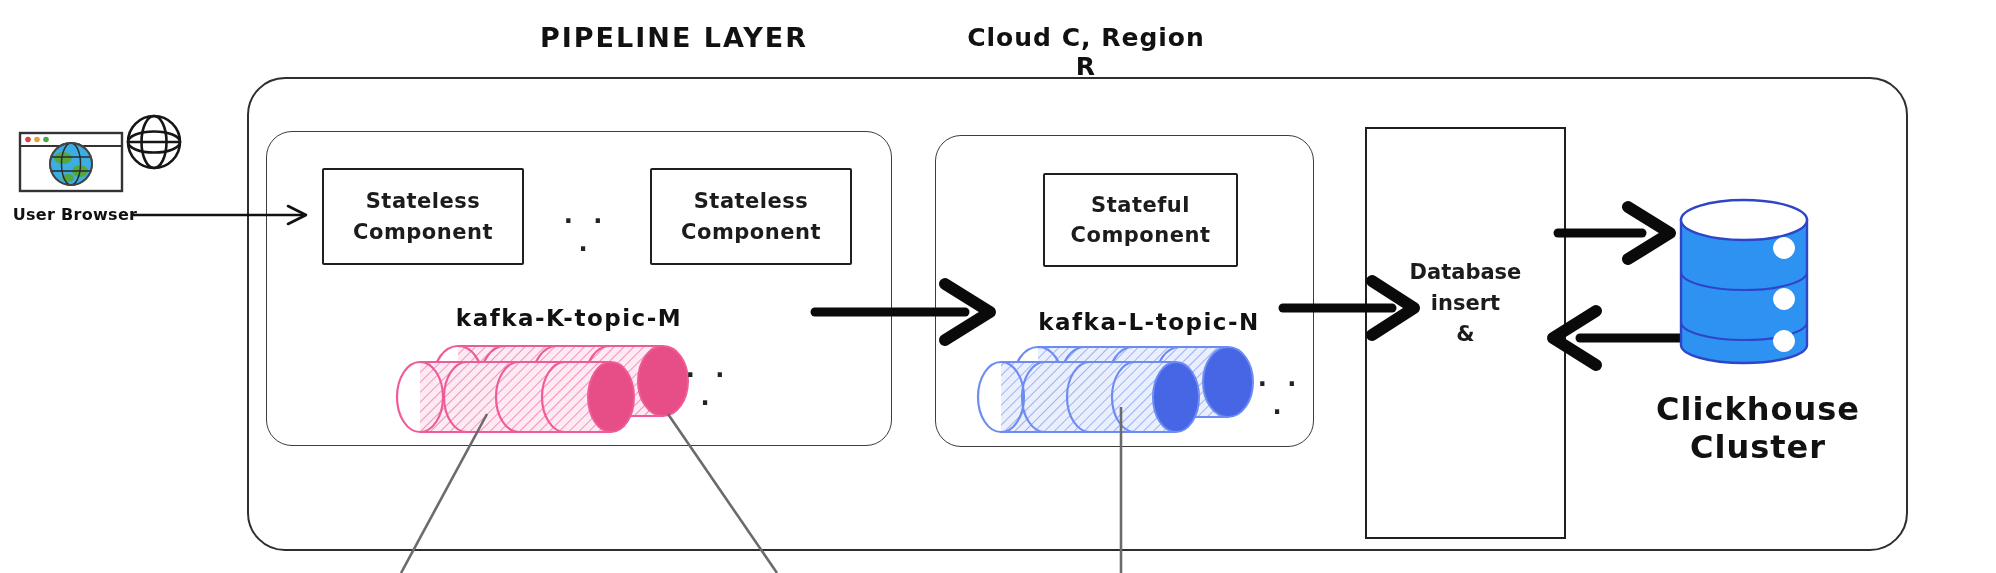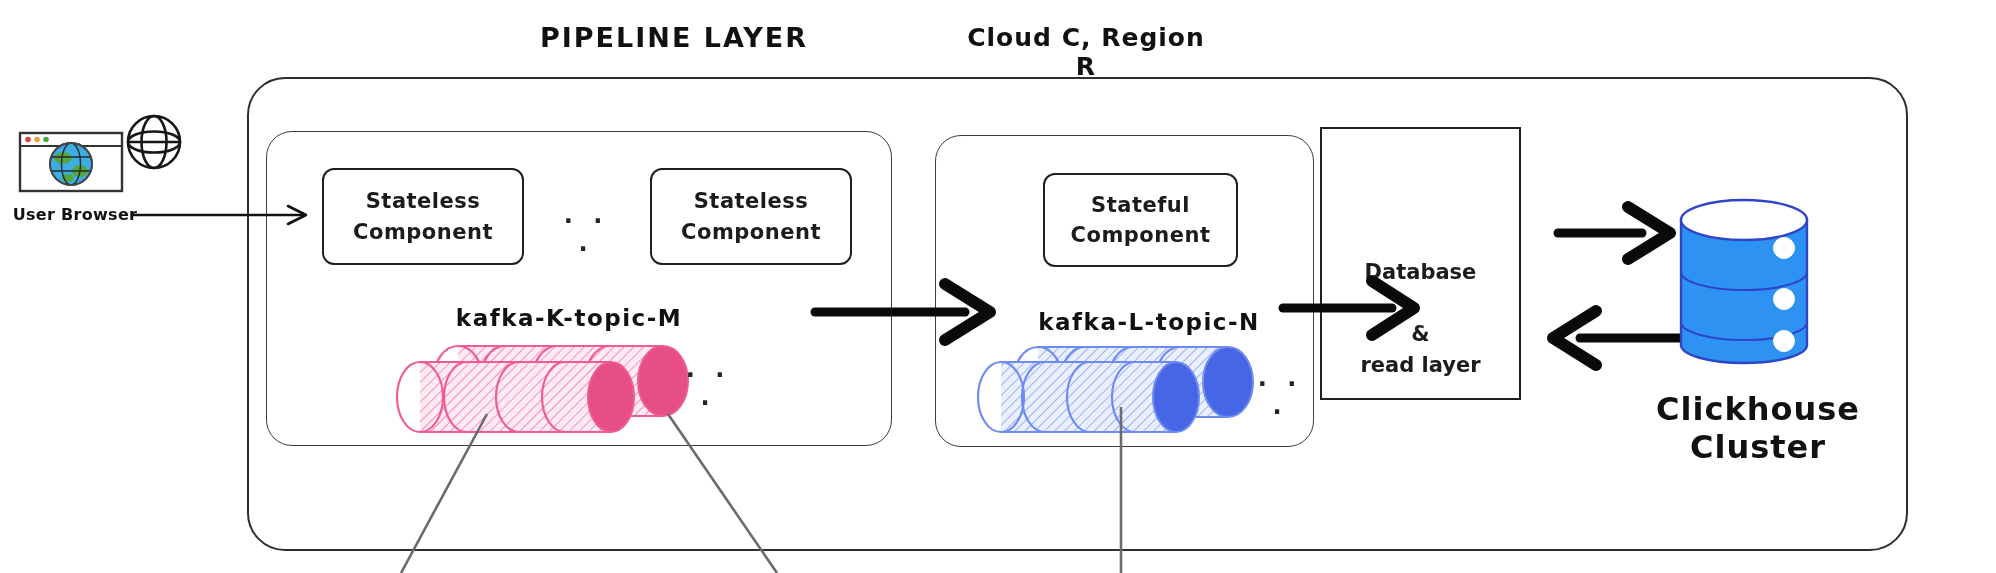--- a/index.html
+++ b/index.html
@@ -13,21 +13,21 @@
   body{
     width:1996px;height:573px;position:relative;background:#ffffff;
     font-family:"DejaVu Sans","Liberation Sans",sans-serif;color:var(--ink);
     overflow:hidden;
   }
   .abs{position:absolute;}
   .label{color:#111;}
   .box{position:absolute;background:transparent;}
   .outer-box{border:2px solid #2e2e2e;border-radius:38px;}
   .inner-box{border:1.8px solid #3d3d3d;border-radius:26px;}
-  .comp-box{border:2.6px solid #1f1f1f;border-radius:12px;background:#fff;}
+  .comp-box{border:2.6px solid #1f1f1f;border-radius:2px;background:#fff;}
   .db-box{border:2.2px solid #1f1f1f;background:#fff;}
   .comp-label{
     width:100%;height:100%;display:flex;align-items:center;justify-content:center;
     text-align:center;font-size:21px;font-weight:600;line-height:1.45;letter-spacing:.5px;
   }
   .comp-label span{display:inline-block;width:150px;}
   .title-label{font-size:27px;font-weight:700;letter-spacing:2px;text-align:left;}
   .cloud-label{font-size:25px;font-weight:600;letter-spacing:1px;text-align:center;}
   .kafka-label{font-size:23px;font-weight:700;letter-spacing:1.5px;text-align:center;}
   .ellipsis{font-size:24px;font-weight:700;letter-spacing:6px;text-align:center;color:#222;}
@@ -54,24 +54,24 @@
 </style>
 </head>
 <body>
 
 <div class="box outer-box" style="left:247px;top:77px;width:1661px;height:474px;"></div>
 
 <div class="box inner-box" style="left:266px;top:131px;width:626px;height:315px;"></div>
 
 <div class="box inner-box" style="left:935px;top:135px;width:379px;height:312px;"></div>
 
-<div class="box db-box" style="left:1320px;top:127px;width:201px;height:273px;">
+<div class="box db-box" style="left:1365px;top:127px;width:201px;height:412px;">
   <div class="db-text" style="top:128px;">Database</div>
+  <div class="db-text" style="top:159px;">insert</div>
   <div class="db-text" style="top:190px;">&amp;</div>
-  <div class="db-text" style="top:221px;">read layer</div>
 </div>
 
 <div class="box comp-box" style="left:322px;top:168px;width:202px;height:97px;">
   <div class="comp-label">
       <span>Stateless Component</span>
     </div>
 </div>
 
 <div class="box comp-box" style="left:650px;top:168px;width:202px;height:97px;">
   <div class="comp-label">

